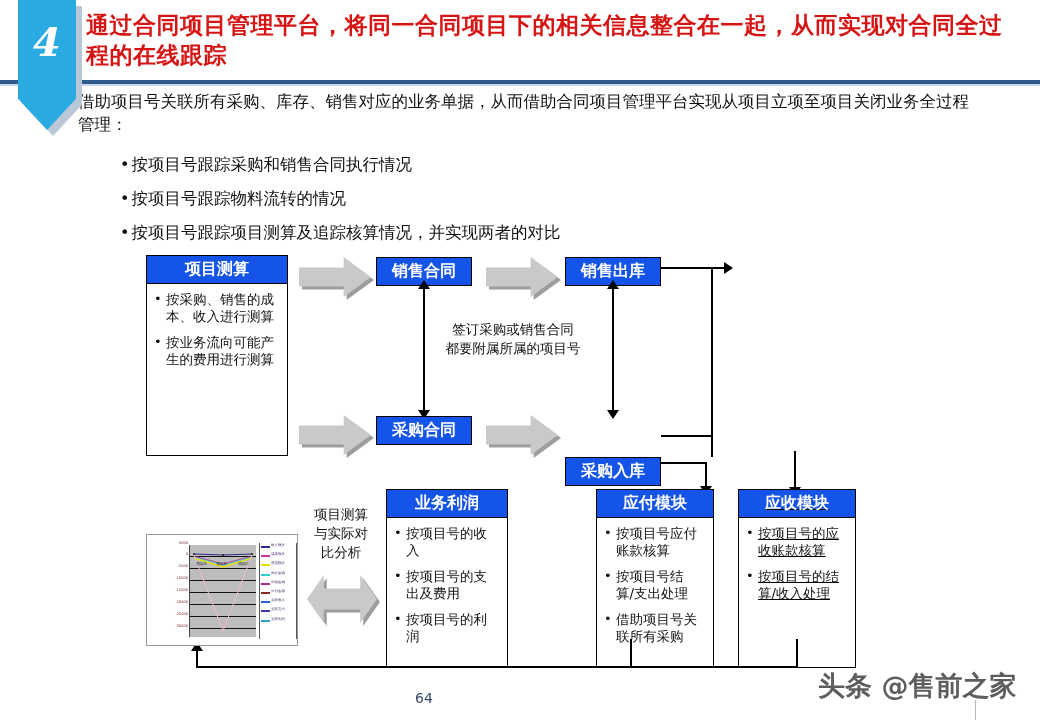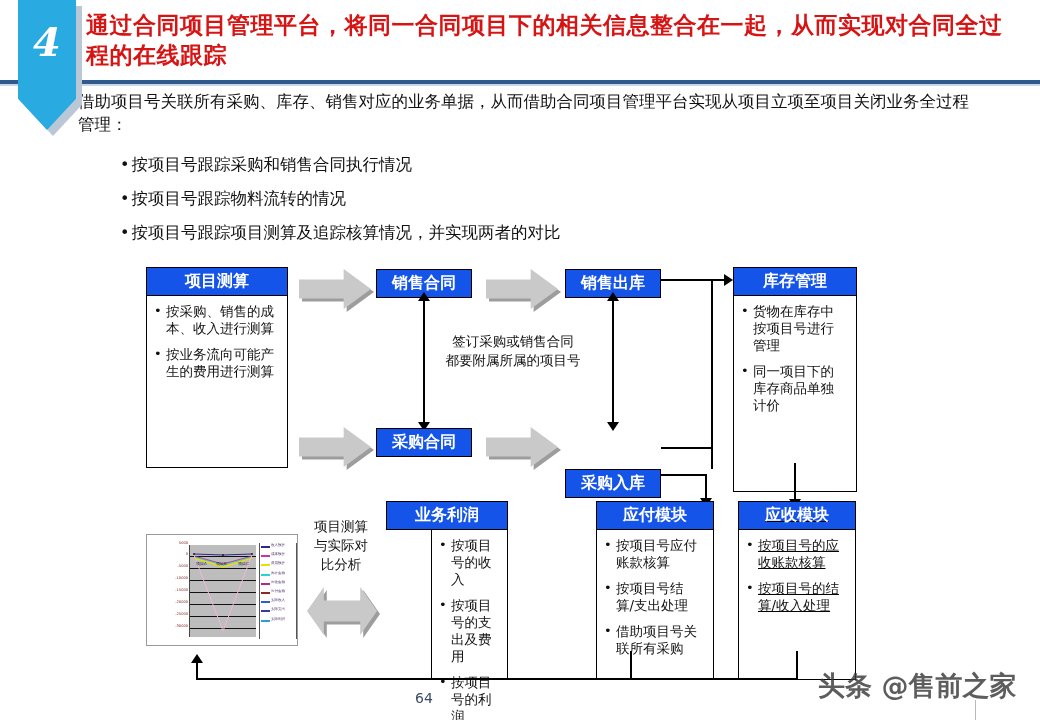--- a/index.html
+++ b/index.html
@@ -34,21 +34,21 @@
   #title-rule-light{position:absolute;left:0;top:84px;width:1040px;height:2px;background:#c9d6e4;}
 
   
   #intro{position:absolute;left:78px;top:90px;width:905px;
     font-size:16.5px;color:#111;line-height:23px;}
   #bullets{position:absolute;left:120px;top:148px;width:860px;}
   .lead-bullet{font-size:16.5px;color:#111;line-height:34px;white-space:nowrap;}
   .lead-bullet .dot{font-size:16px;margin-right:2px;}
 
   
-  #diagram{position:absolute;left:0;top:252px;width:1040px;height:460px;}
+  #diagram{position:absolute;left:0;top:240px;width:1040px;height:460px;}
   .node{position:absolute;box-sizing:border-box;}
   .node-head{
     background:#1554e8;border:1px solid #000;color:#ffffff;
     text-align:center;font-size:16px;font-weight:bold;line-height:22px;
     padding:2px 0 3px 0;box-sizing:border-box;
   }
   .node-body{
     background:#ffffff;border:1px solid #000;border-top:none;
     box-sizing:border-box;padding:7px 12px 4px 6px;
   }
@@ -159,29 +159,20 @@
   <div class="block-arrow-sh" style="left:302px;top:20px;width:72px;height:40px;"></div>
   <div class="block-arrow" style="left:299px;top:17px;width:72px;height:40px;"></div>
 
   <div class="node plain-box" style="left:376px;top:17px;width:96px;">销售合同</div>
 
   <div class="block-arrow-sh" style="left:489px;top:20px;width:72px;height:40px;"></div>
   <div class="block-arrow" style="left:486px;top:17px;width:72px;height:40px;"></div>
 
   <div class="node plain-box" style="left:565px;top:17px;width:96px;">销售出库</div>
 
-  <div class="node" style="left:733px;top:15px;width:124px;">
-    <div class="node-head">库存管理</div>
-    <div class="node-body" style="height:196px;">
-      <ul>
-        <li>货物在库存中按项目号进行管理</li>
-        <li>同一项目下的库存商品单独计价</li>
-      </ul>
-    </div>
-  </div>
 
   <div class="ln hln" style="left:661px;top:27px;width:52px;"></div>
   <div class="ln vln" style="left:711px;top:27px;height:190px;"></div>
   <div class="ln hln" style="left:711px;top:27px;width:16px;"></div>
   <div class="arrowhead-right" style="left:724px;top:22px;"></div>
 
   <div class="ln hln" style="left:661px;top:195px;width:52px;"></div>
 
   <div class="ln vln" style="left:423px;top:46px;height:128px;"></div>
   <div class="arrowhead-up" style="left:418px;top:40px;"></div>
@@ -206,21 +197,21 @@
 
   <div class="ln hln" style="left:661px;top:222px;width:46px;"></div>
   <div class="ln vln" style="left:705px;top:222px;height:28px;"></div>
   <div class="arrowhead-down" style="left:700px;top:246px;"></div>
 
   <div class="ln vln" style="left:794px;top:211px;height:40px;"></div>
   <div class="arrowhead-down" style="left:789px;top:247px;"></div>
 
   <div class="node" style="left:386px;top:249px;width:122px;">
     <div class="node-head">业务利润</div>
-    <div class="node-body" style="height:150px;margin-left:45px;">
+    <div class="node-body" style="height:150px;">
       <ul>
         <li>按项目号的收入</li>
         <li>按项目号的支出及费用</li>
         <li>按项目号的利润</li>
       </ul>
     </div>
   </div>
 
   <div class="node" style="left:572px;top:249px;width:118px;margin-left:24px;">
     <div class="node-head">应付模块</div>

